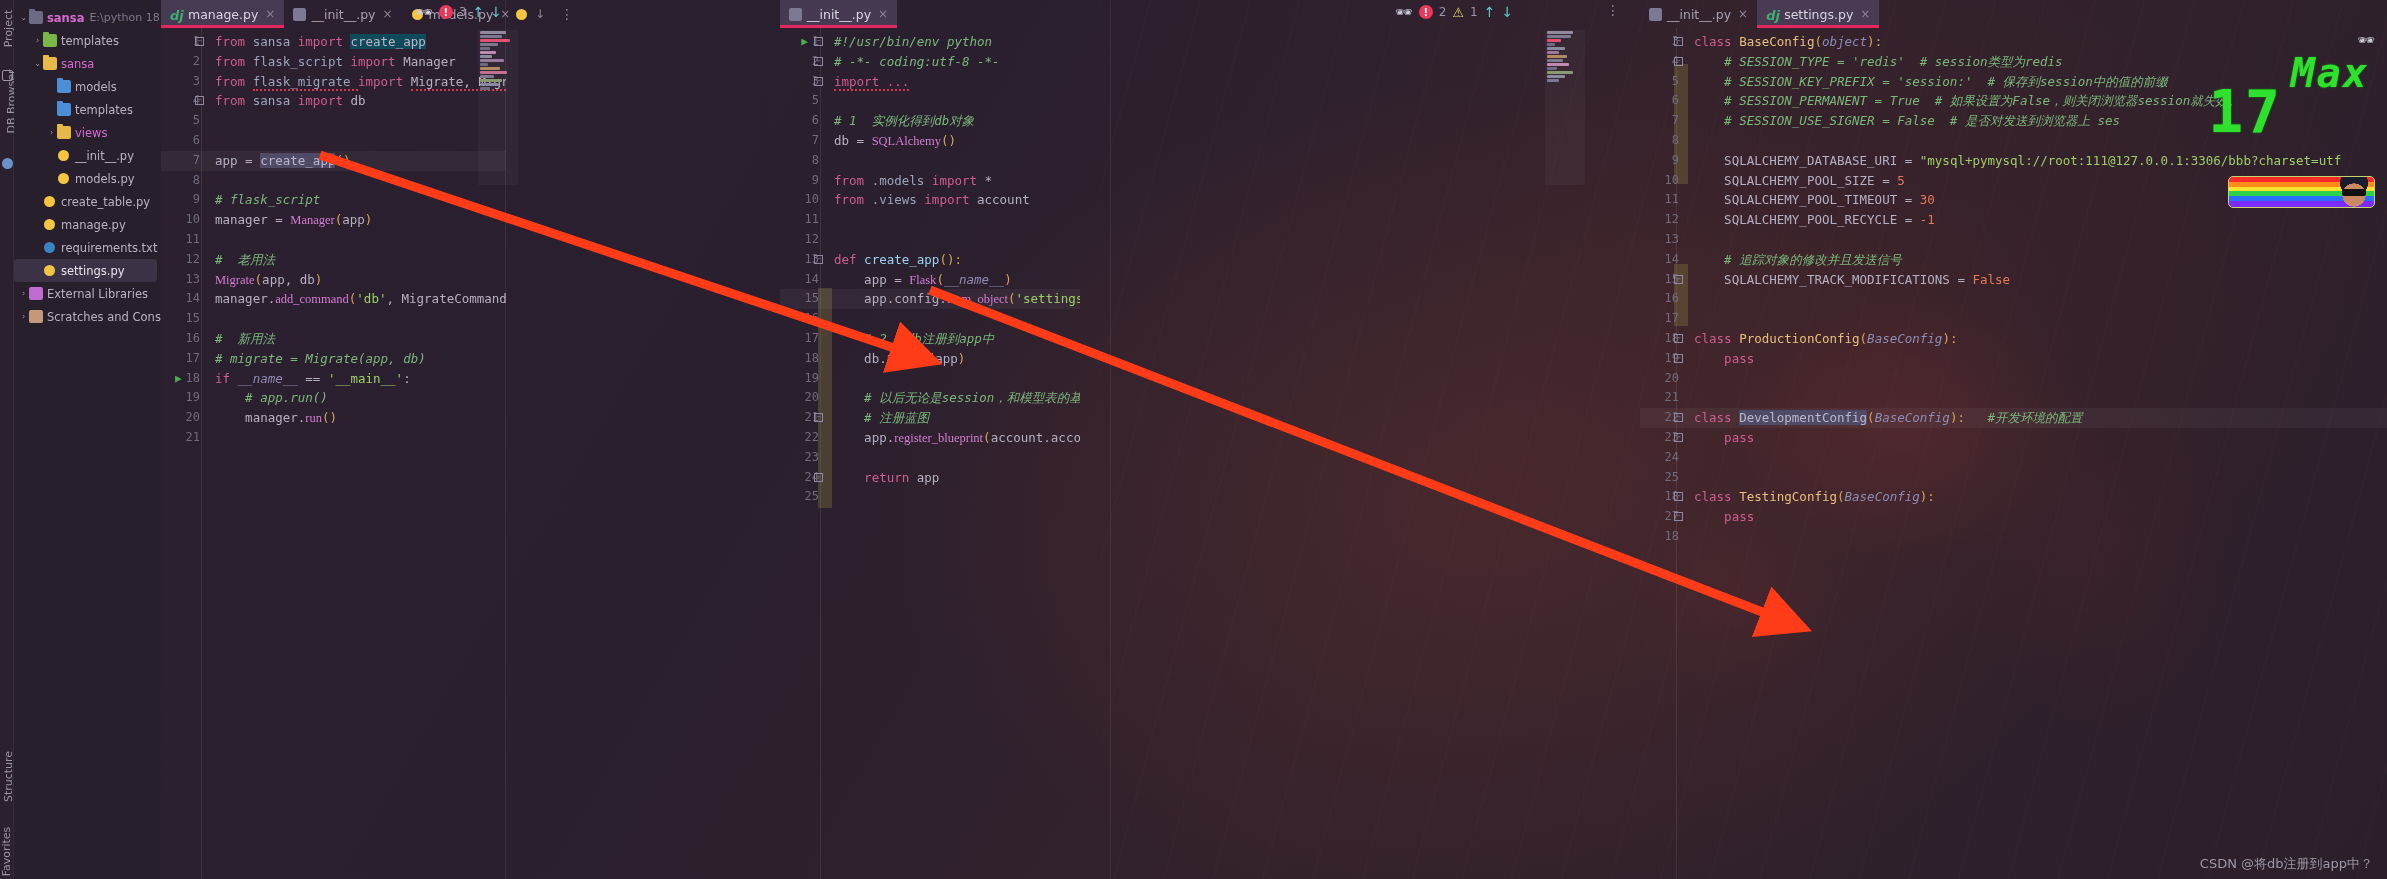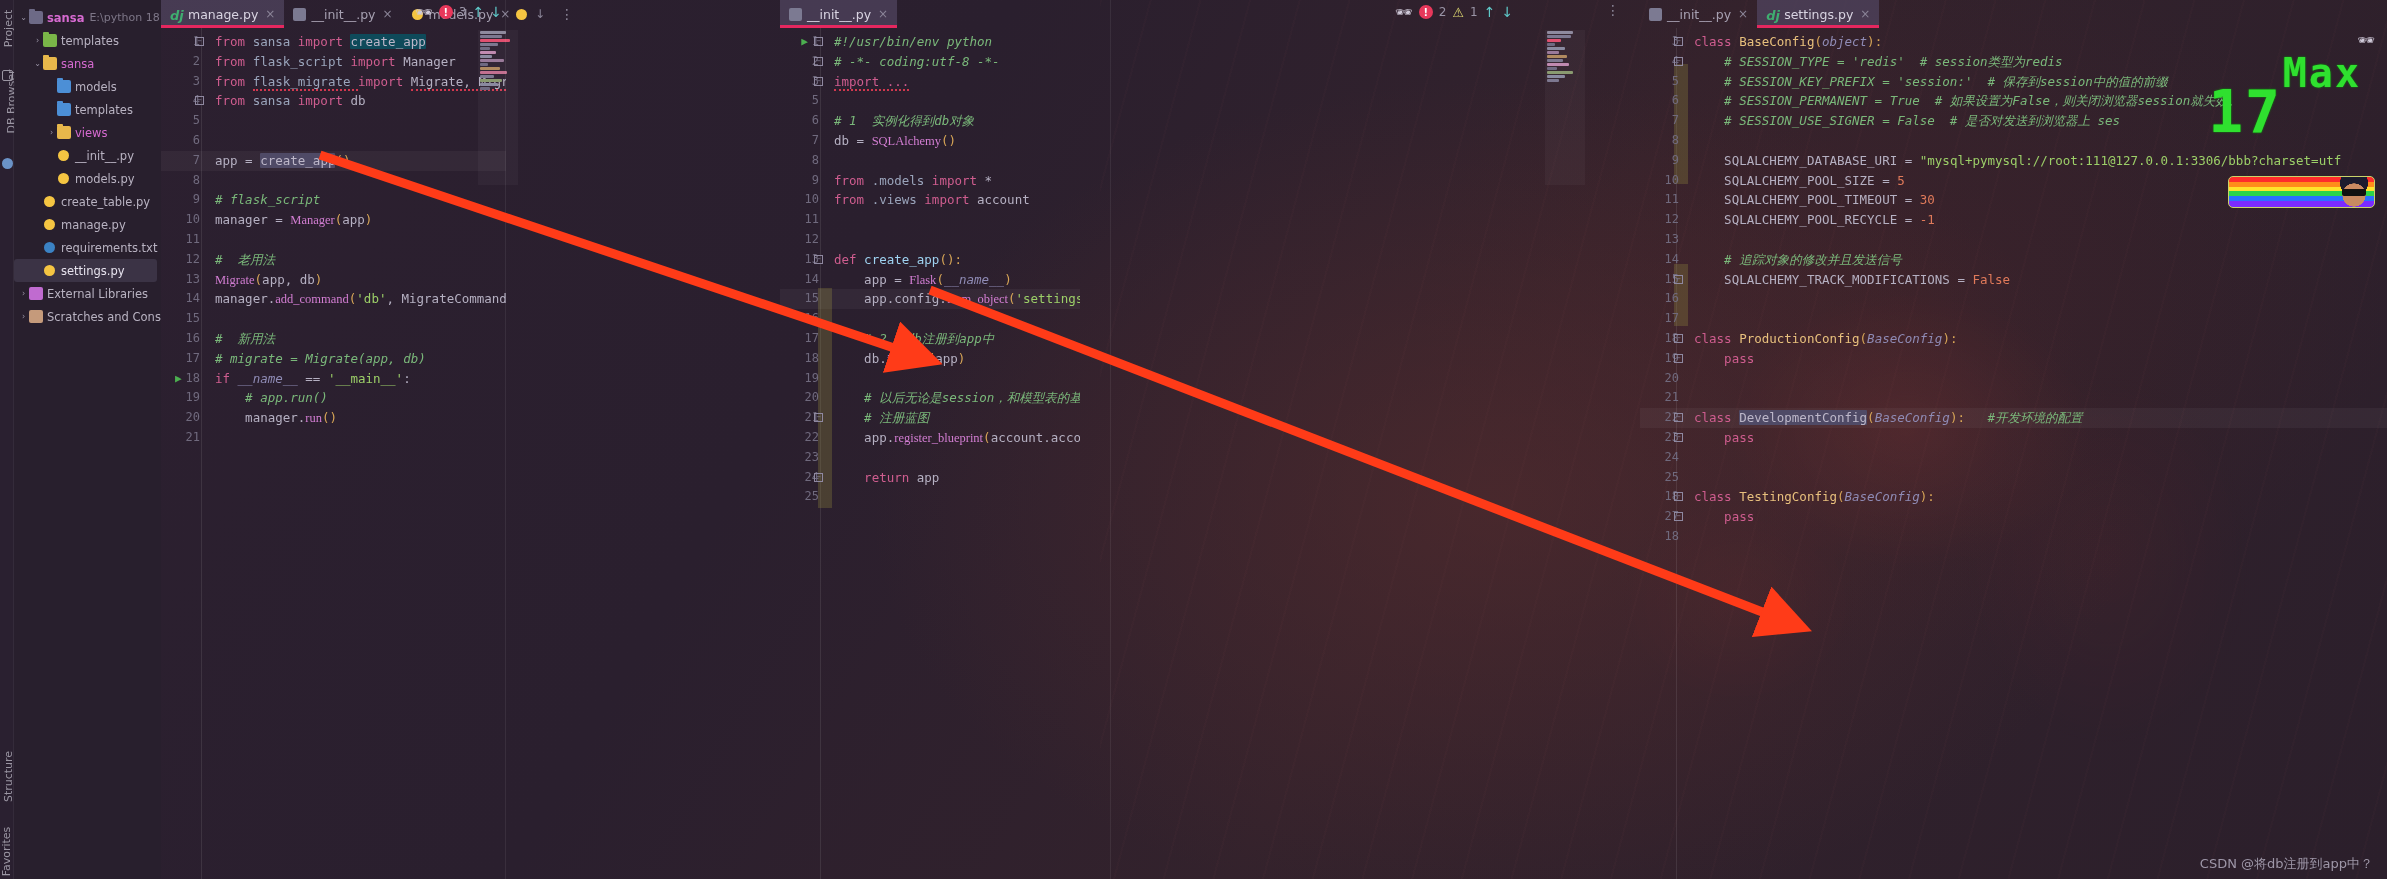--- a/index.html
+++ b/index.html
@@ -496,21 +496,21 @@
   <svg class="bigarrow" style="left:0;top:0;width:2387px;height:879px;" viewBox="0 0 2387 879">
     <defs>
       <marker id="ah" markerWidth="6" markerHeight="6" refX="1" refY="3" orient="auto">
         <path d="M0,0 L6,3 L0,6 z" fill="#ff3b18"></path>
       </marker>
     </defs>
     <line x1="320" y1="155" x2="900" y2="350" stroke="#ff3b18" stroke-width="9" marker-end="url(#ah)"></line>
     <line x1="930" y1="290" x2="1770" y2="615" stroke="#ff3b18" stroke-width="9" marker-end="url(#ah)"></line>
   </svg>
 
-  <div class="maxnum" style="right:26px; top:50px; font-size:40px;">Max</div>
+  <div class="maxnum" style="right:18px; top:50px; font-size:40px;font-style:italic;">Max</div>
   <div class="maxnum" style="right:105px; top:78px; font-size:58px;">17</div>
 
   <div class="rainbowbox" style="right:12px; top:176px; width:147px; height:32px;">
     <div class="avatarface">
       <div class="facesunglass"></div>
     </div>
   </div>
 
   <div class="watermark">CSDN @将db注册到app中？</div>
 </div>

